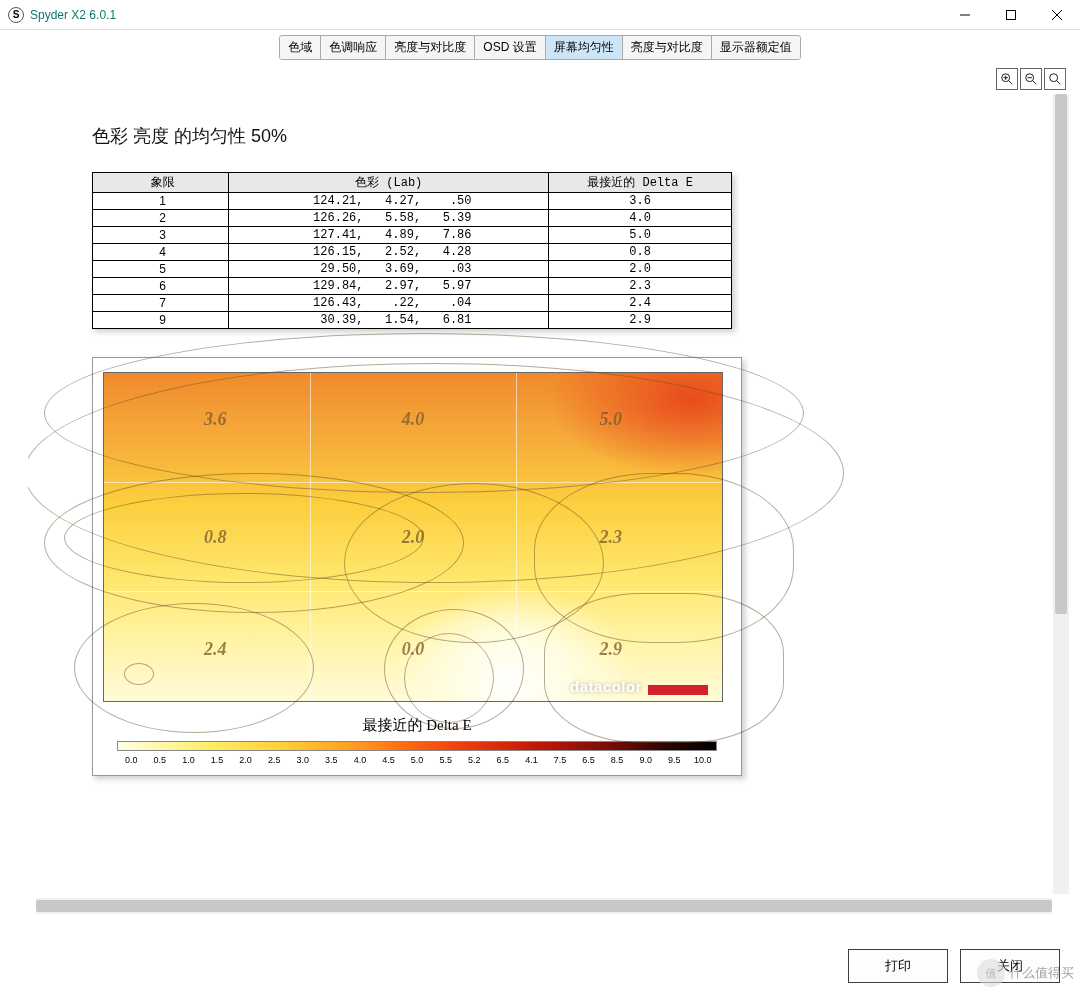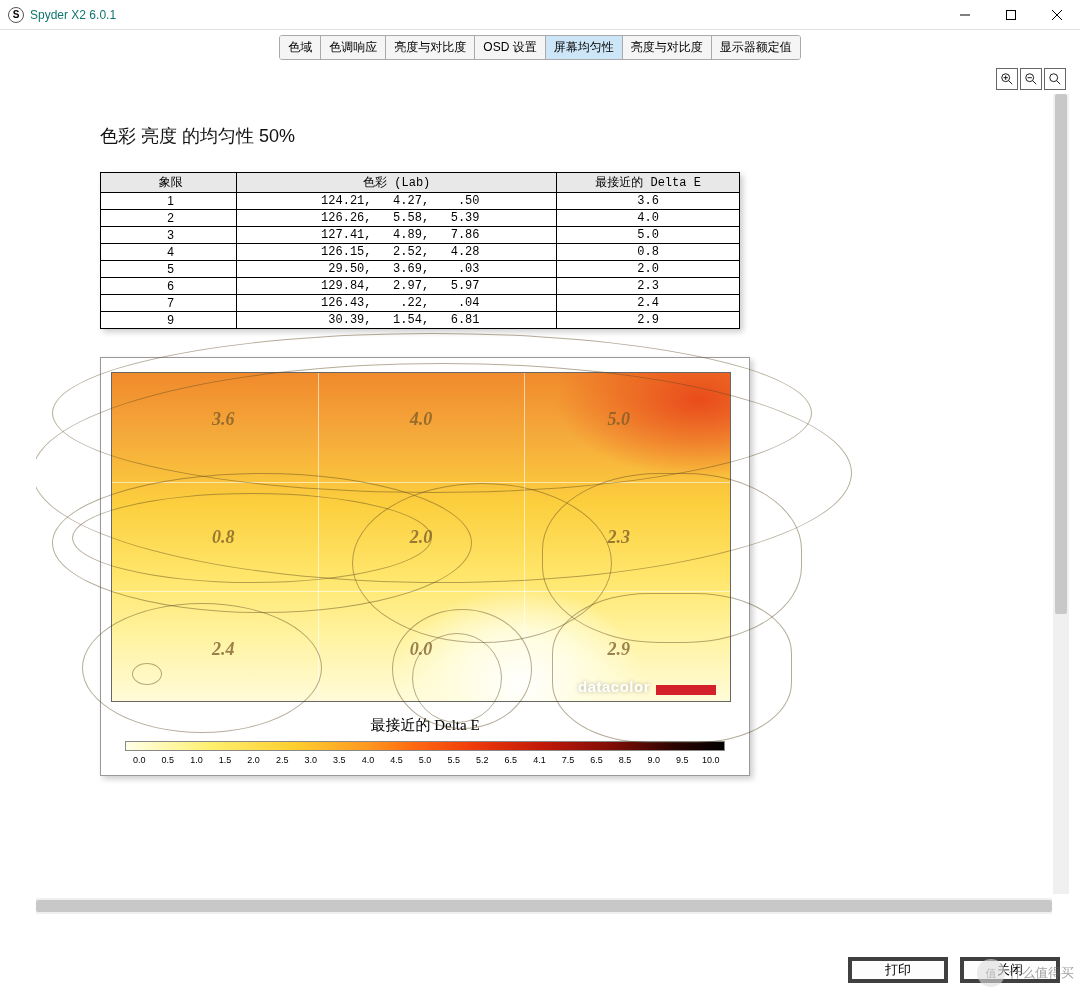--- a/index.html
+++ b/index.html
@@ -15,21 +15,21 @@
 .tab-strip { height: 28px; display: flex; justify-content: center; align-items: center; padding-top: 6px; }
 .tab-group { display: flex; border: 1px solid #aaa; border-radius: 3px; overflow: hidden; }
 .tab { padding: 3px 8px; font-size: 12px; border-right: 1px solid #aaa; cursor: pointer; background: #f5f5f5; }
 .tab:last-child { border-right: none; }
 .tab.active { background: #cde6f7; }
 
 .toolbar { height: 30px; display: flex; justify-content: flex-end; align-items: center; padding-right: 14px; gap: 2px; margin-top: 6px; }
 .tool-icon { width: 22px; height: 22px; border: 1px solid #666; display: flex; align-items: center; justify-content: center; cursor: pointer; background: #fff; }
 .tool-icon svg { width: 14px; height: 14px; }
 
-.content-wrap { position: relative; padding: 0 28px 0 36px; height: 800px; }
+.content-wrap { position: relative; padding: 0 28px 0 28px; height: 800px; }
 .page-scroll { height: 100%; overflow: hidden; position: relative; }
 .page { background: #fff; width: 970px; padding: 30px 64px 20px 64px; position: relative; }
 
 .page-title { font-size: 18px; color: #111; margin-bottom: 24px; font-weight: normal; }
 
 .data-table { border-collapse: collapse; width: 640px; margin-bottom: 28px; box-shadow: 3px 3px 6px rgba(0,0,0,0.2); }
 .data-table th, .data-table td { border: 1px solid #000; padding: 1px 6px; font-size: 12px; font-weight: normal; }
 .data-table th { background: #e8e8e8; text-align: center; }
 .data-table .col-q { width: 150px; text-align: center; padding-left: 10px; }
 .data-table .col-lab { width: 338px; text-align: center; font-family: "Courier New", monospace; white-space: pre; }
@@ -53,21 +53,21 @@
 .legend-bar { height: 10px; width: 600px; margin: 0 auto 4px auto; background: linear-gradient(90deg, #ffffe8 0%, #fff070 14%, #ffcf30 28%, #ff9a20 40%, #ff6a10 48%, #ef3b0b 58%, #c01808 70%, #7a0d05 82%, #2a0402 92%, #000 100%); border: 1px solid #888; }
 .legend-ticks { width: 600px; margin: 0 auto; display: flex; justify-content: space-between; font-size: 9px; font-family: Arial, sans-serif; }
 .legend-ticks span { flex: 1; text-align: center; }
 
 .vscroll { position: absolute; right: 11px; top: 0; bottom: 0; width: 16px; background: #f0f0f0; }
 .vscroll-thumb { position: absolute; left: 2px; right: 2px; top: 0; height: 520px; background: #c8c8c8; border-radius: 2px; }
 .hscroll { height: 16px; margin: 4px 28px 0 36px; background: #f0f0f0; position: relative; }
 .hscroll-thumb { position: absolute; top: 2px; bottom: 2px; left: 0; right: 0; background: #c8c8c8; border-radius: 2px; }
 
 .footer { position: absolute; bottom: 10px; right: 20px; display: flex; gap: 12px; }
-.foot-btn { width: 100px; height: 26px; border: 4px solid #404040; background: #fdfdfd; font-size: 13px; cursor: pointer; }
+.foot-btn { width: 100px; height: 34px; border: 1px solid #404040; background: #fdfdfd; font-size: 13px; cursor: pointer; }
 
 .watermark { position: absolute; right: 6px; bottom: 6px; display: flex; align-items: center; gap: 4px; opacity: 0.6; font-size: 13px; color: #666; }
 .watermark .circ { width: 28px; height: 28px; border-radius: 50%; background: #ddd; display: flex; align-items: center; justify-content: center; font-size: 11px; color: #888; }
 </style>
 </head>
 <body>
 
 <div class="titlebar">
   <div class="titlebar-left">
     <span class="app-icon">S</span>

